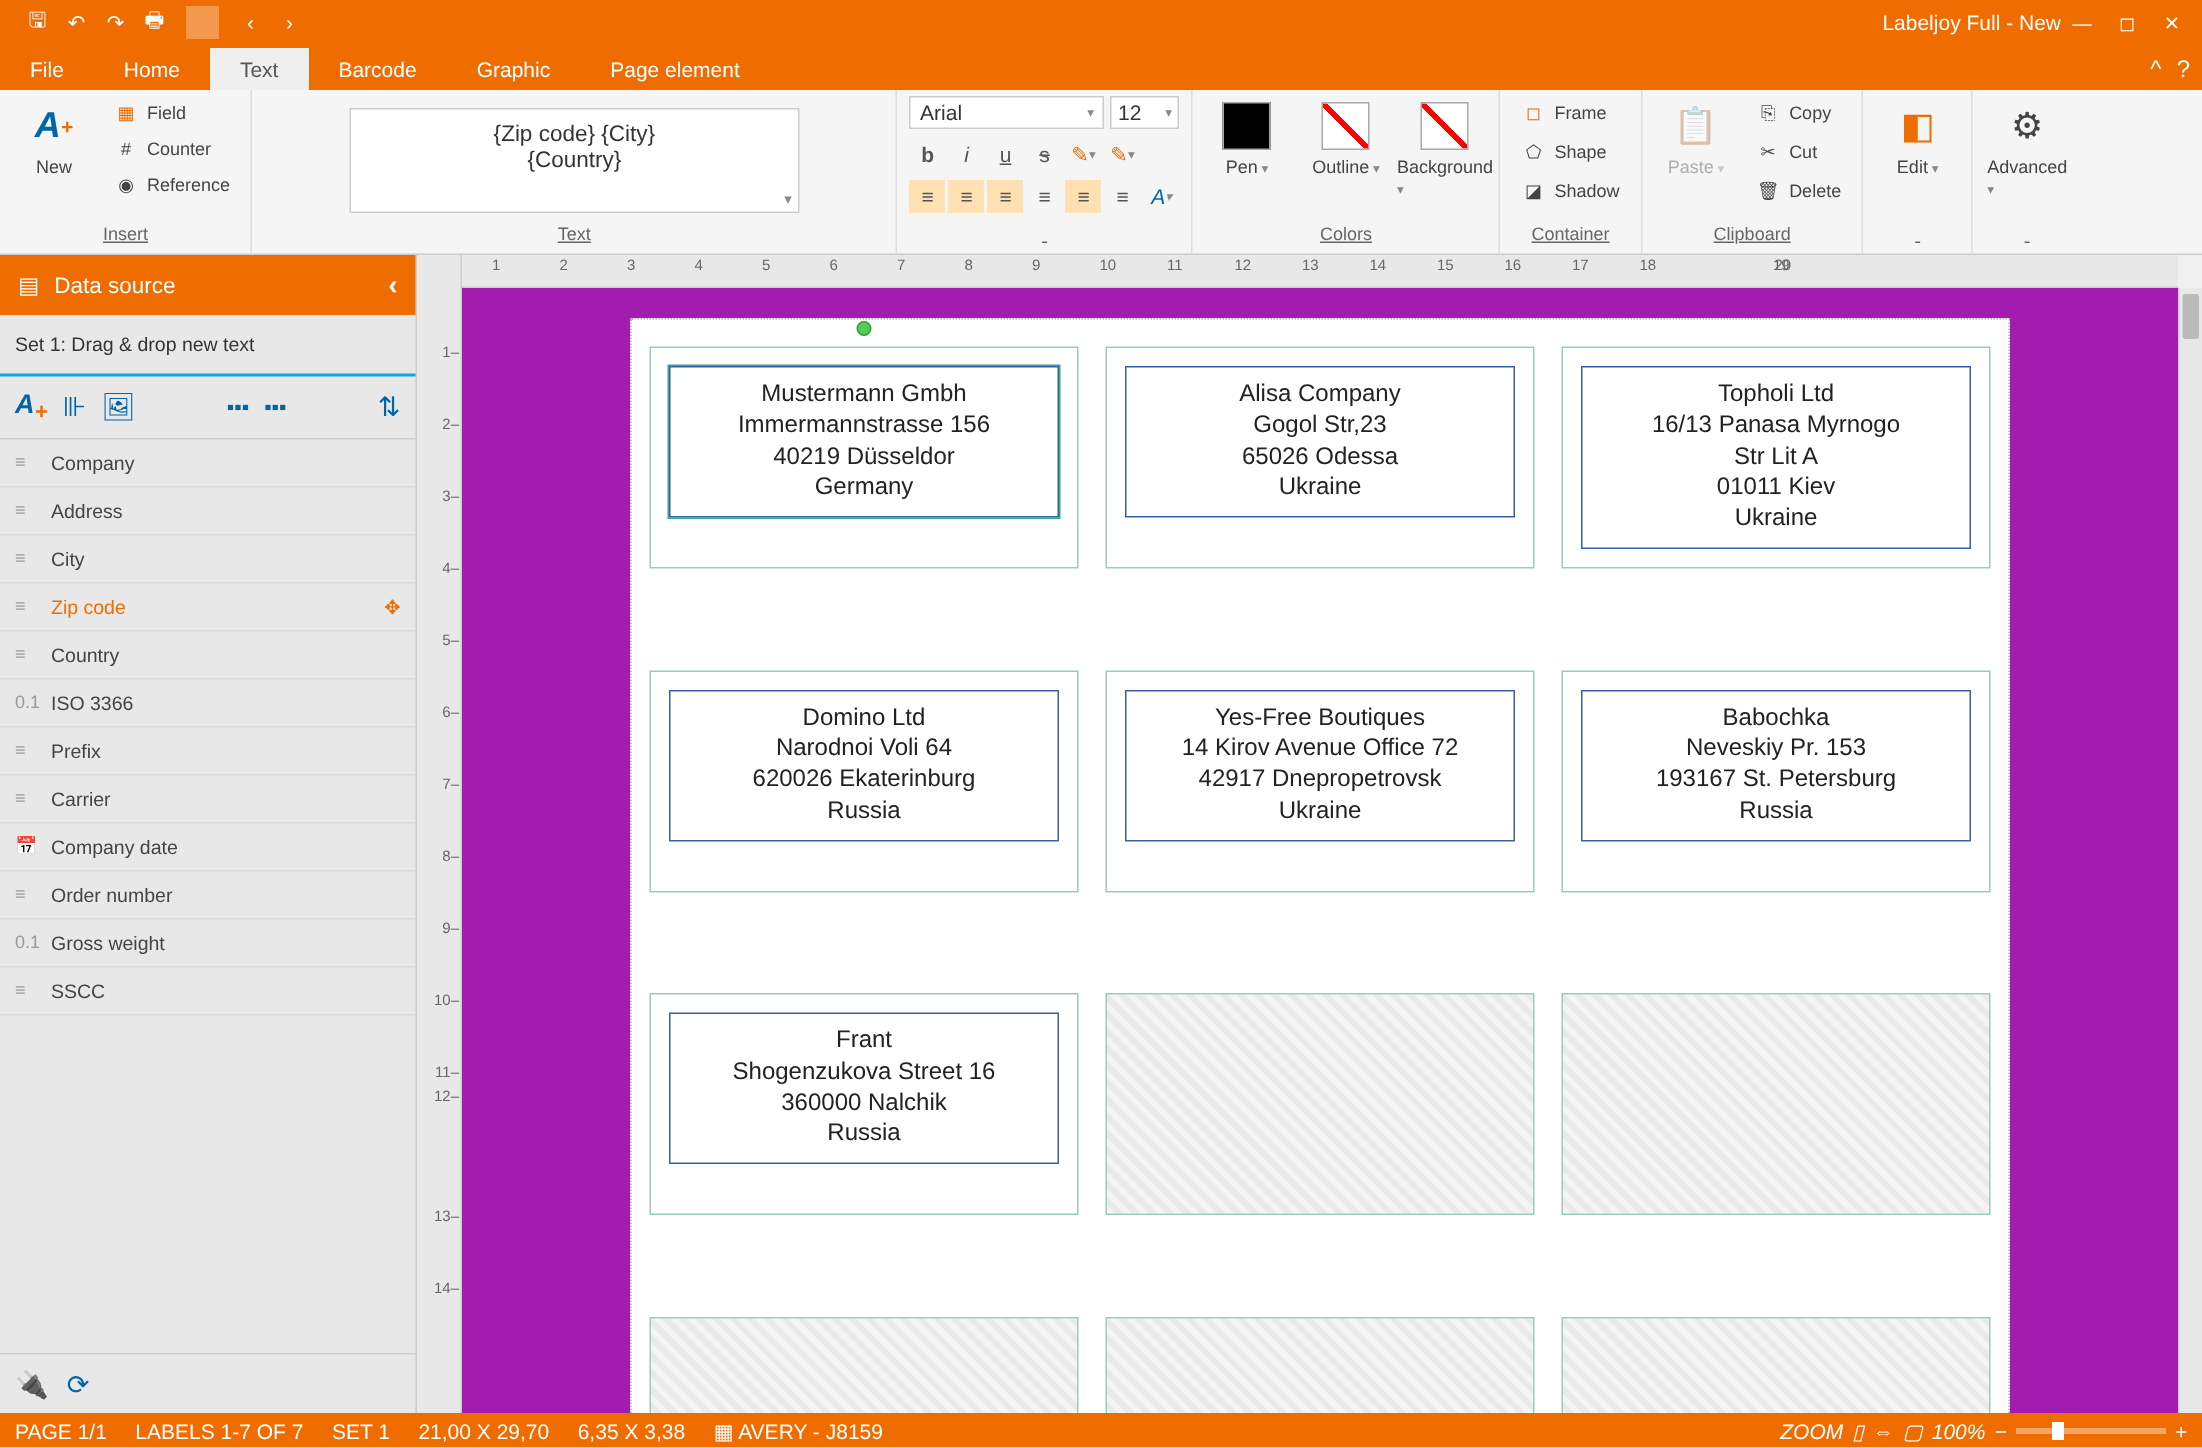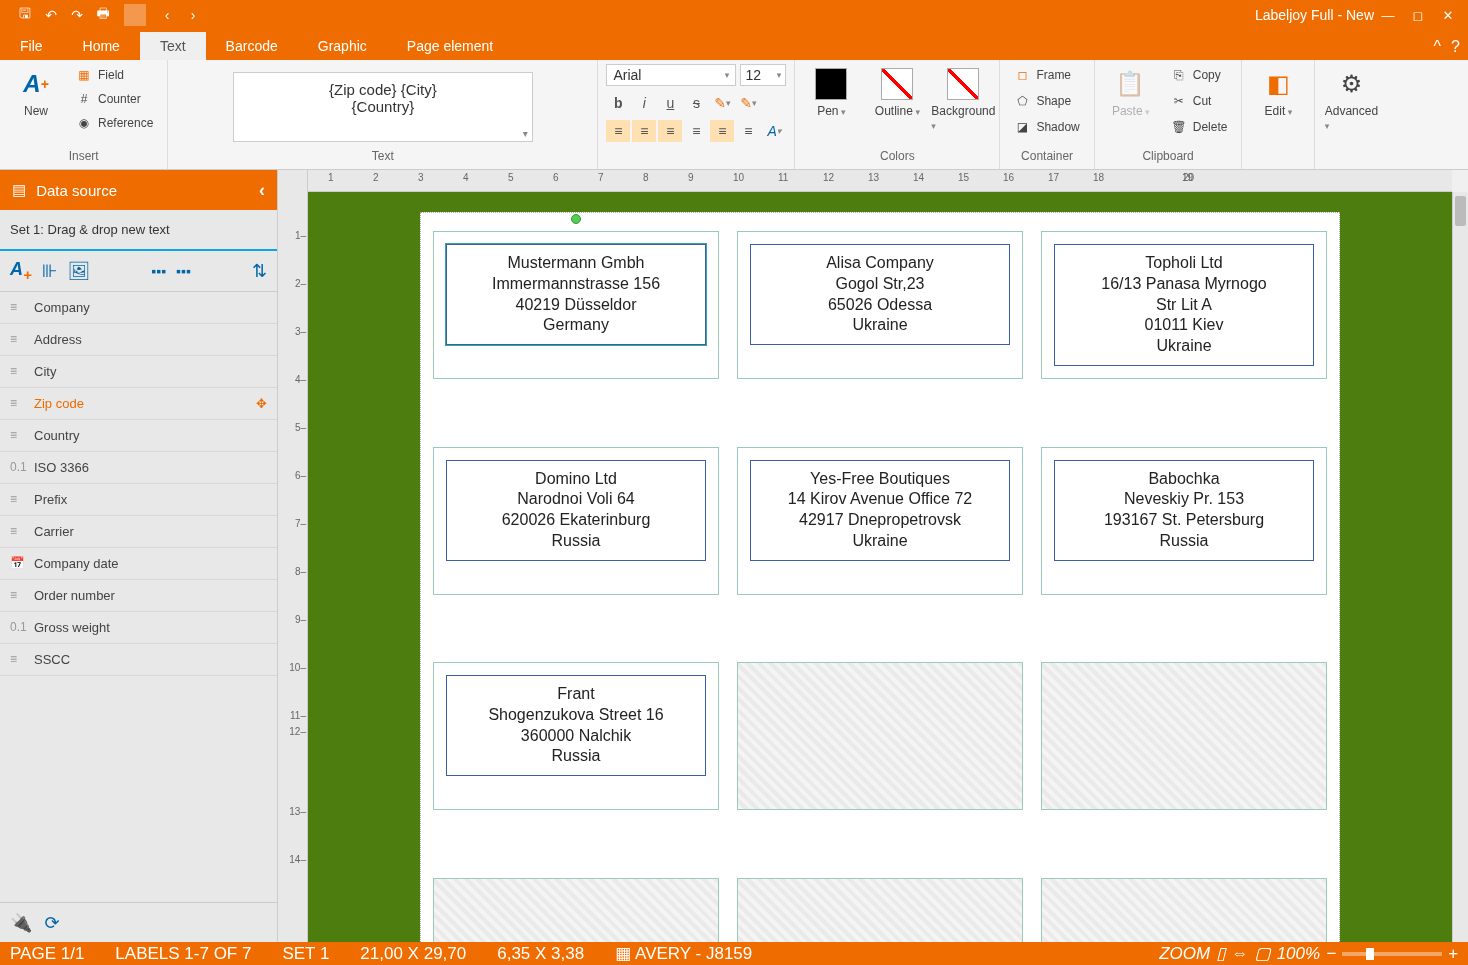--- a/index.html
+++ b/index.html
@@ -17,21 +17,21 @@
 
 .tab-row { height: 30px; background: #ef6c00; display: flex; align-items: flex-end; color: #fff; position: relative; }
 .tab-row .tab { padding: 6px 20px; font-size: 14px; cursor: pointer; }
 .tab-row .tab.active { background: #efefef; color: #555; }
 .tab-row .right-ctrl { position: absolute; right: 8px; bottom: 4px; display: flex; gap: 10px; color: #fff; font-size: 16px; }
 
 
 .ribbon { height: 110px; background: #f5f5f5; border-bottom: 1px solid #ccc; display: flex; }
 .rgroup { border-right: 1px solid #ddd; padding: 4px 8px; display: flex; flex-direction: column; }
 .rgroup .rbody { flex: 1; display: flex; align-items: flex-start; gap: 6px; }
-.rgroup .rlabel { text-align: center; font-size: 12px; color: #666; padding-bottom: 2px; }
+.rgroup .rlabel { text-align: center; font-size: 12px; color: #666; padding-bottom: 2px; text-decoration: underline; }
 .bigbtn { display: flex; flex-direction: column; align-items: center; justify-content: center; width: 56px; padding: 4px 2px; cursor: pointer; gap: 4px; font-size: 12px; color: #444; }
 .bigbtn .ico { width: 32px; height: 32px; display: flex; align-items: center; justify-content: center; font-size: 24px; }
 .smallrow { display: flex; align-items: center; gap: 6px; font-size: 12px; color: #444; padding: 3px 6px; cursor: pointer; }
 .smallrow .ico { width: 16px; height: 16px; display: flex; align-items: center; justify-content: center; }
 .text-template { width: 300px; height: 70px; border: 1px solid #ccc; background: #fff; text-align: center; padding: 8px; font-size: 15px; color: #333; position: relative; font-family: Arial; }
 .text-template::after { content: '▾'; position: absolute; right: 4px; bottom: 2px; font-size: 10px; color: #888; }
 .font-name { width: 130px; border: 1px solid #ccc; background: #fff; padding: 2px 6px; font-size: 14px; display:flex; justify-content:space-between; align-items:center; }
 .font-size { width: 46px; border: 1px solid #ccc; background: #fff; padding: 2px 4px; font-size: 14px; display:flex; justify-content:space-between; align-items:center; }
 .tbtn { width: 24px; height: 22px; display: flex; align-items: center; justify-content: center; border: 1px solid transparent; cursor: pointer; font-size: 14px; color: #555; }
 .swatch { width: 32px; height: 32px; border: 1px solid #aaa; }
@@ -52,33 +52,33 @@
 .field-item .fico { width: 16px; color: #999; font-size: 12px; }
 .side-foot { height: 40px; border-top: 1px solid #ccc; display: flex; align-items: center; padding: 0 10px; gap: 12px; }
 .side-foot span { font-size: 18px; color: #0066aa; cursor: pointer; }
 
 
 .canvas-wrap { flex: 1; display: flex; position: relative; background: #f0f0f0; overflow:hidden;}
 .vruler { width: 30px; background: #e8e8e8; border-right: 1px solid #ccc; position: relative; font-size: 10px; color: #666; }
 .hruler { height: 22px; background: #e8e8e8; border-bottom: 1px solid #ccc; position: absolute; left: 30px; right: 16px; top: 0; font-size: 10px; color: #666; }
 .hruler .tick { position: absolute; top: 2px; }
 .vruler .tick { position: absolute; left: 2px; width: 26px; text-align: right; }
-.canvas { position: absolute; left: 30px; top: 22px; right: 16px; bottom: 0; overflow: auto; background: #4d7c0f; }
+.canvas { position: absolute; left: 30px; top: 22px; right: 16px; bottom: 0; overflow: auto; background: #a21caf; }
 .vscroll { position:absolute; right:0; top:22px; bottom:0; width:16px; background:#e8e8e8; border-left:1px solid #ccc;}
 .vscroll .thumb { position:absolute; left:2px; right:2px; top:4px; height:30px; background:#bbb; border-radius:2px;}
 .page { width: 920px; min-height: 900px; background: #fff; margin: 20px auto; border: 1px dotted #aaa; padding: 18px 12px; display: grid; grid-template-columns: repeat(3, 1fr); gap: 0 18px; position: relative; }
 .label-cell { border: 1px solid #9cb; height: 148px; padding: 12px; display: flex; align-items: flex-start; justify-content: center; }
 .label-cell.empty { background: repeating-linear-gradient(45deg, #f4f4f4, #f4f4f4 4px, #eaeaea 4px, #eaeaea 8px); }
 .addr-box { border: 1px solid #3a5faa; padding: 8px 6px; width: 100%; text-align: center; font-family: Arial; font-size: 16px; line-height: 1.3; color: #222; }
 .label-cell.selected { position: relative; }
 .label-cell.selected .addr-box { outline: 1px solid #3a8; }
 .rot-handle { position:absolute; width:10px; height:10px; border-radius:50%; background:#5c5; border:1px solid #393; left:50%; top:-18px; transform:translateX(-50%);}
 
 
-.status { height: 23px; background: #ef6c00; color: #fff; display: flex; align-items: center; font-size: 17px; padding: 0 10px; gap: 31px; }
+.status { height: 23px; background: #ef6c00; color: #fff; display: flex; align-items: center; font-size: 14px; padding: 0 10px; gap: 19px; }
 .status .spacer { flex: 1; }
 .status .zoom { display: flex; align-items: center; gap: 6px; font-style: italic; }
 .zoom-slider { width: 100px; height: 4px; background: rgba(255,255,255,.4); position: relative; }
 .zoom-slider .knob { position: absolute; left: 24px; top: -4px; width: 8px; height: 12px; background: #fff; }
 
 .dd::after{content:' ▾'; font-size:9px; color:#888;}
 </style>
 </head>
 <body>
 

